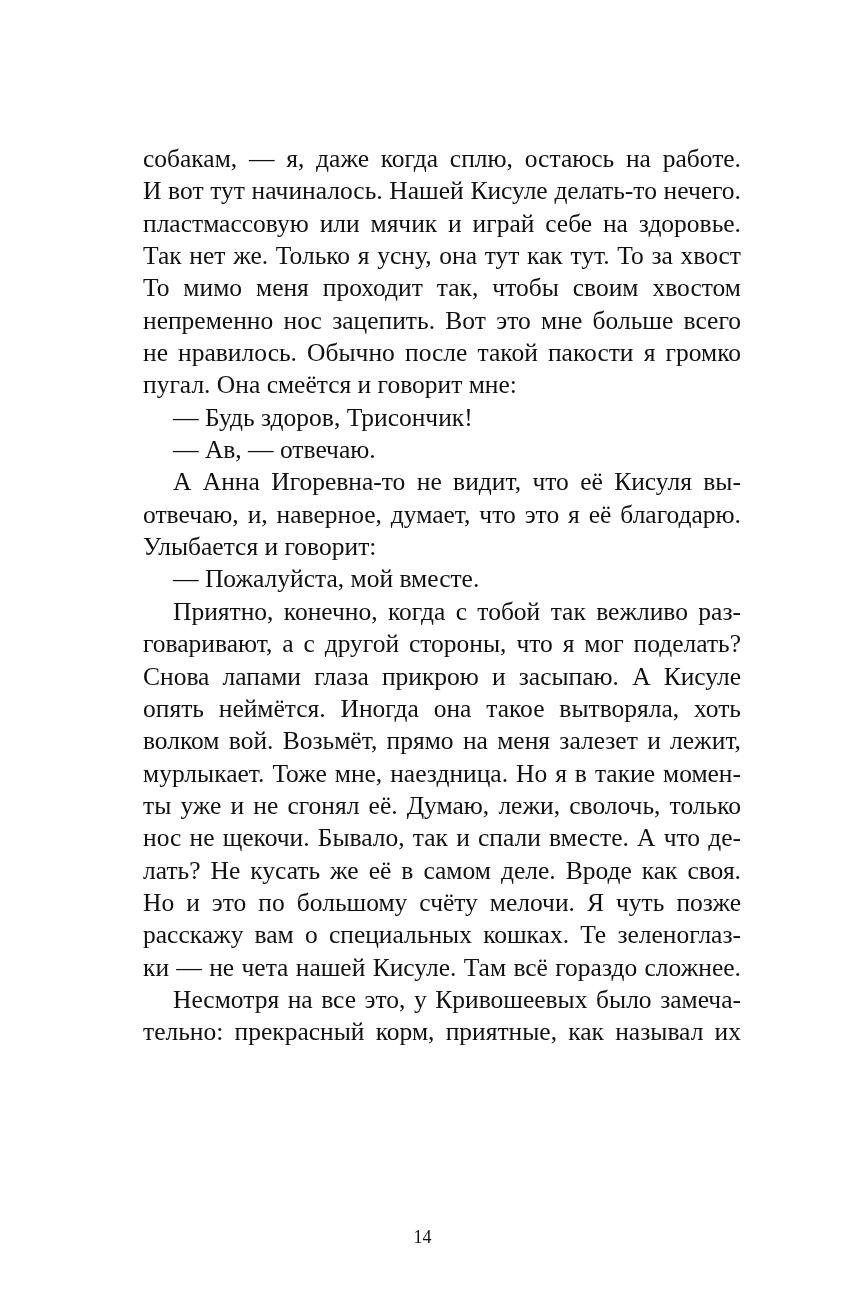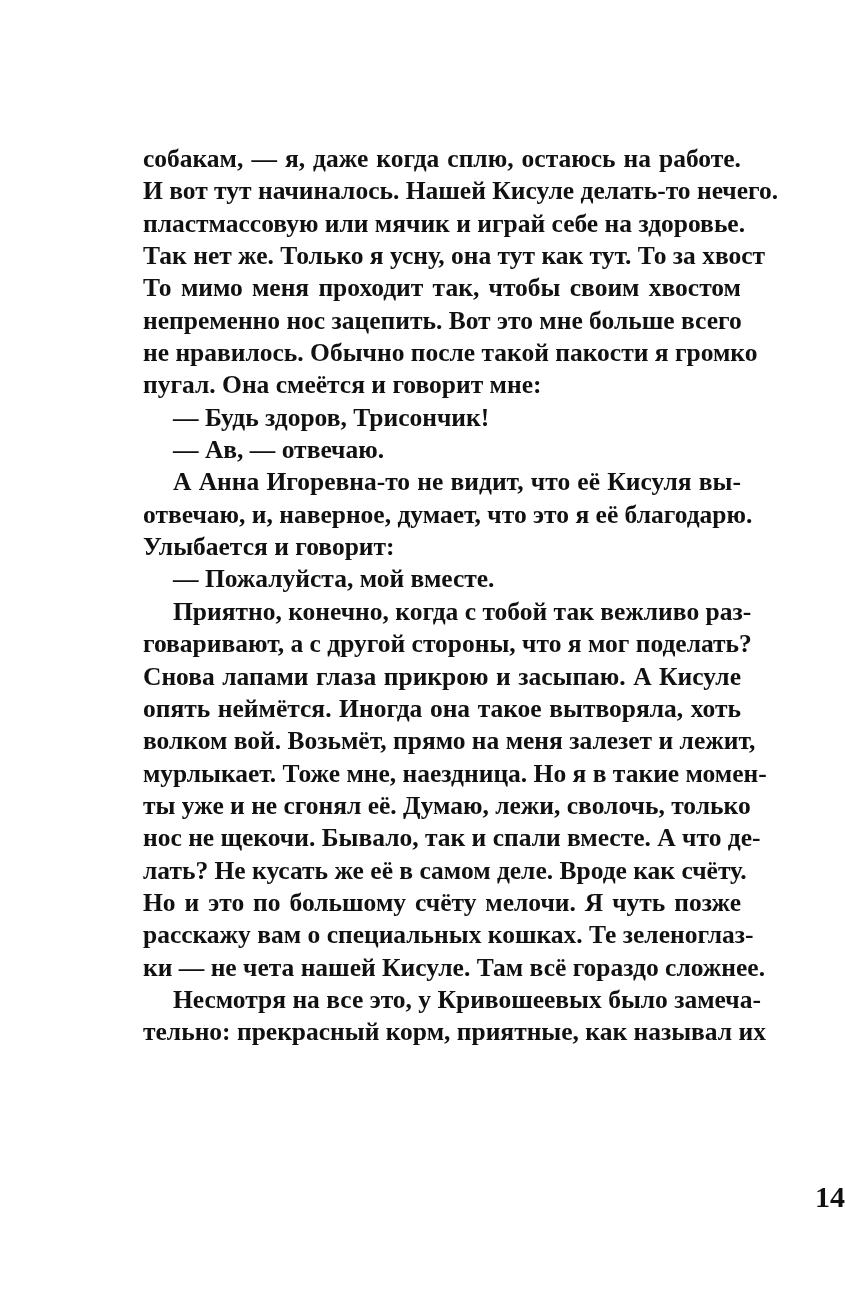--- a/index.html
+++ b/index.html
@@ -14,21 +14,20 @@
       overflow: hidden;
       color: #111111;
       font-family: "Liberation Serif", "DejaVu Serif", serif;
     }
     .page {
       position: absolute;
       left: 0;
       top: 0;
       width: 845px;
       height: 1096px;
-      font-weight: bold;
     }
     .text-block {
       position: absolute;
       left: 143px;
       top: 143px;
       width: 598px;
     }
     .line {
       display: block;
       height: 32.35px;
@@ -41,23 +40,23 @@
     .line.last {
       text-align-last: left;
     }
     .line.indent {
       padding-left: 30px;
     }
     .page-number {
       position: absolute;
       left: 0;
       width: 845px;
-      top: 1183px;
-      text-align: right;
-      font-size: 30px;
+      top: 1223px;
+      text-align: center;
+      font-size: 18px;
       line-height: 28px;
     }
   </style>
 </head>
 <body>
 
 <div class="page">
   <div class="text-block" id="text-block">
       <span class="line">собакам, — я, даже когда сплю, остаюсь на работе.</span>
       <span class="line">И вот тут начиналось. Нашей Кисуле делать-то нечего.</span>
@@ -74,21 +73,21 @@
       <span class="line last">Улыбается и говорит:</span>
       <span class="line indent last">— Пожалуйста, мой вместе.</span>
       <span class="line indent">Приятно, конечно, когда с тобой так вежливо раз-</span>
       <span class="line">говаривают, а с другой стороны, что я мог поделать?</span>
       <span class="line">Снова лапами глаза прикрою и засыпаю. А Кисуле</span>
       <span class="line">опять неймётся. Иногда она такое вытворяла, хоть</span>
       <span class="line">волком вой. Возьмёт, прямо на меня залезет и лежит,</span>
       <span class="line">мурлыкает. Тоже мне, наездница. Но я в такие момен-</span>
       <span class="line">ты уже и не сгонял её. Думаю, лежи, сволочь, только</span>
       <span class="line">нос не щекочи. Бывало, так и спали вместе. А что де-</span>
-      <span class="line">лать? Не кусать же её в самом деле. Вроде как счёту.</span>
+      <span class="line">лать? Не кусать же её в самом деле. Вроде как своя.</span>
       <span class="line">Но и это по большому счёту мелочи. Я чуть позже</span>
       <span class="line">расскажу вам о специальных кошках. Те зеленоглаз-</span>
       <span class="line">ки — не чета нашей Кисуле. Там всё гораздо сложнее.</span>
       <span class="line indent">Несмотря на все это, у Кривошеевых было замеча-</span>
       <span class="line">тельно: прекрасный корм, приятные, как называл их</span>
     </div>
   <div class="page-number">14</div>
 </div>
 
 </body></html>

